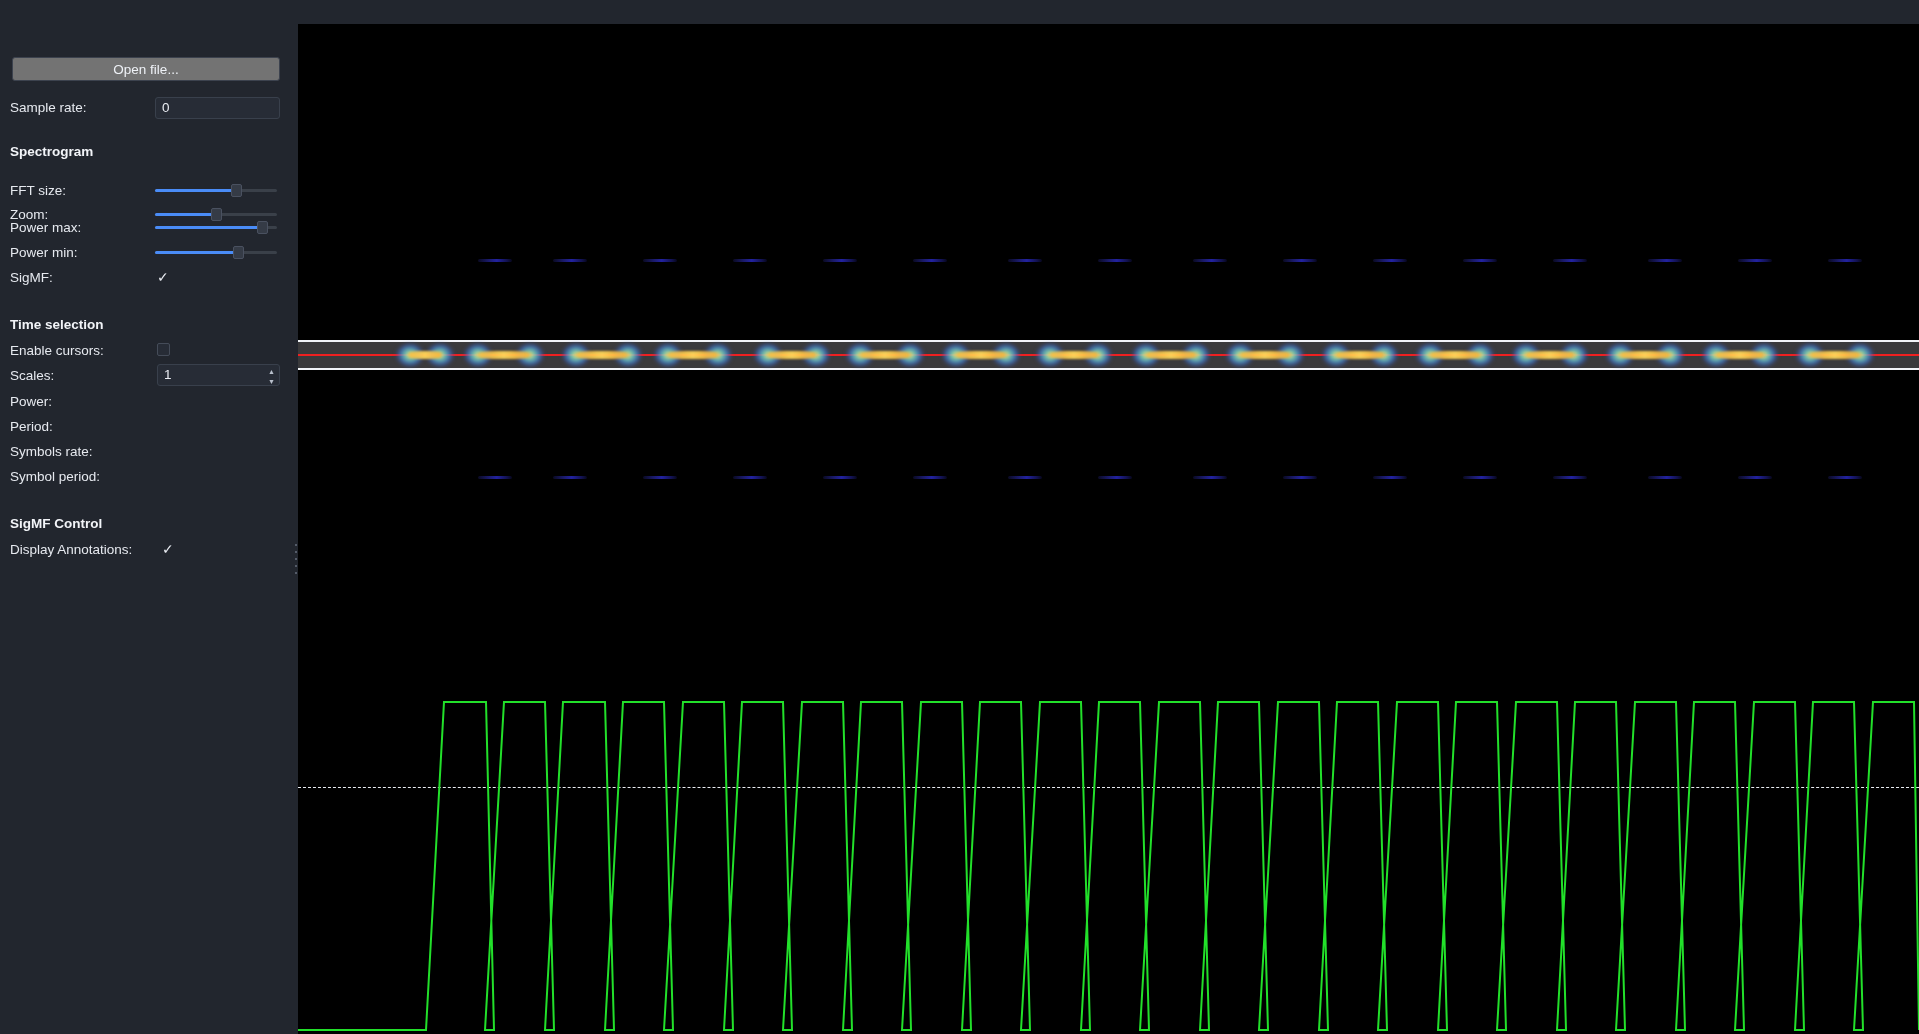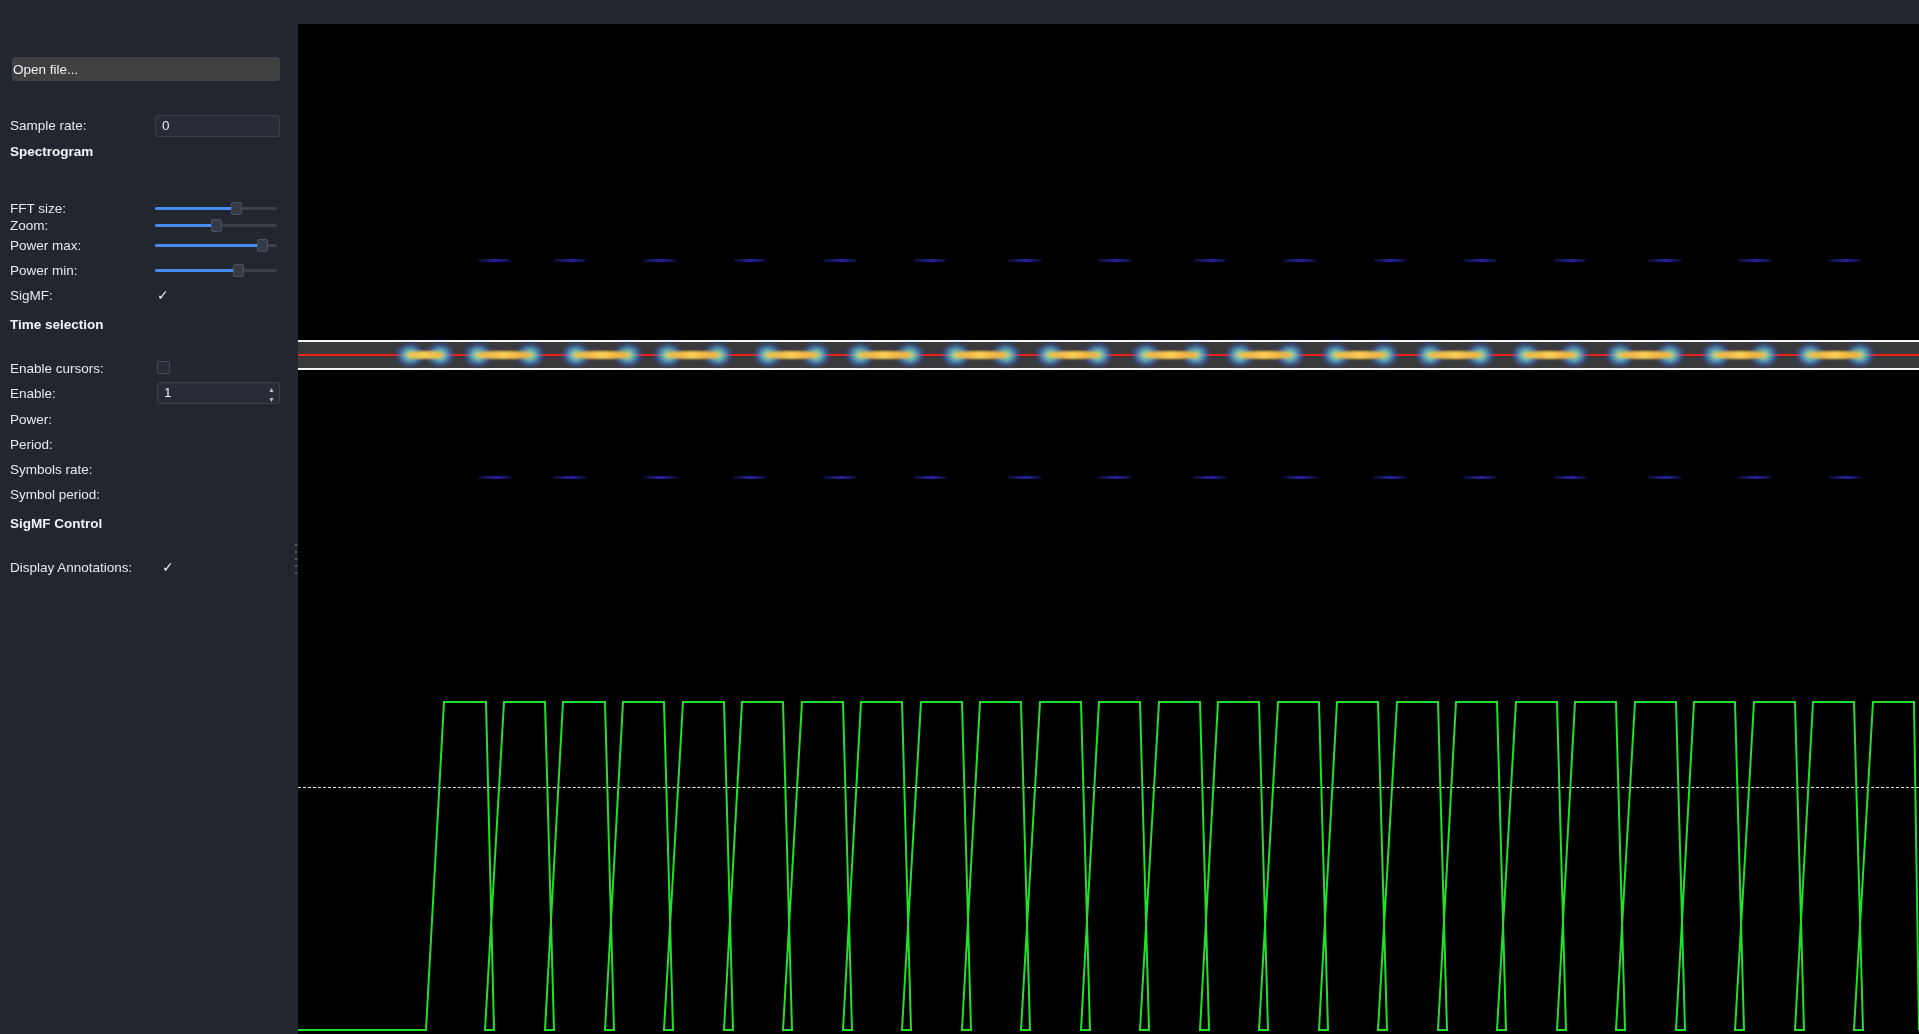--- a/index.html
+++ b/index.html
@@ -104,37 +104,36 @@
   }
   .panel-icon {
     width: 12px; height: 12px;
     color: #aeb5c2;
   }
 
   .btn-open {
     position: absolute;
     left: 12px; top: 33px;
     width: 268px; height: 24px;
-    background: #404040;
+    background: #737373;
     border: 1px solid #3c424e;
     border-radius: 3px;
     color: #eef1f6;
     font-size: 13.5px;
-    text-align: left;
+    text-align: center;
     line-height: 23px;
     box-sizing: border-box;
     cursor: pointer;
   }
 
   .row {
     position: absolute;
     left: 10px;
     width: 280px;
     height: 21px;
-    margin-top: 18px;
   }
   .row .lbl {
     position: absolute;
     left: 0; top: 0;
     line-height: 21px;
     color: #e6e9ef;
     white-space: nowrap;
   }
   .section-title {
     position: absolute;
@@ -334,21 +333,21 @@
 
     <div class="row" style="top:156px">
       <div class="lbl">FFT size:</div>
       <div class="slider" id="sl-fft" style="left:145px; top:1px; width:122px;">
         <div class="groove"></div>
         <div class="fill" style="width: 80.52px;"></div>
         <div class="handle" style="left: 75.52px;"></div>
       </div>
     </div>
 
-    <div class="row" style="top:173px">
+    <div class="row" style="top:180px">
       <div class="lbl">Zoom:</div>
       <div class="slider" id="sl-zoom" style="left:145px; top:1px; width:122px;">
         <div class="groove"></div>
         <div class="fill" style="width: 61px;"></div>
         <div class="handle" style="left: 56px;"></div>
       </div>
     </div>
 
     <div class="row" style="top:193px">
       <div class="lbl">Power max:</div>
@@ -374,21 +373,21 @@
     </div>
 
     <div class="section-title" style="top:293px">Time selection</div>
 
     <div class="row" style="top:316px">
       <div class="lbl">Enable cursors:</div>
       <div class="checkbox-empty" style="left:147px; top:3px;"></div>
     </div>
 
     <div class="row" style="top:341px">
-      <div class="lbl">Enable:</div>
+      <div class="lbl">Scales:</div>
       <div class="spinner-box" style="left:147px; top:-1px; width:123px; height:22px;">
         <div class="val">1</div>
         <div class="spinner-btns">
           <div>▲</div>
           <div>▼</div>
         </div>
       </div>
     </div>
 
     <div class="row" style="top:367px">

